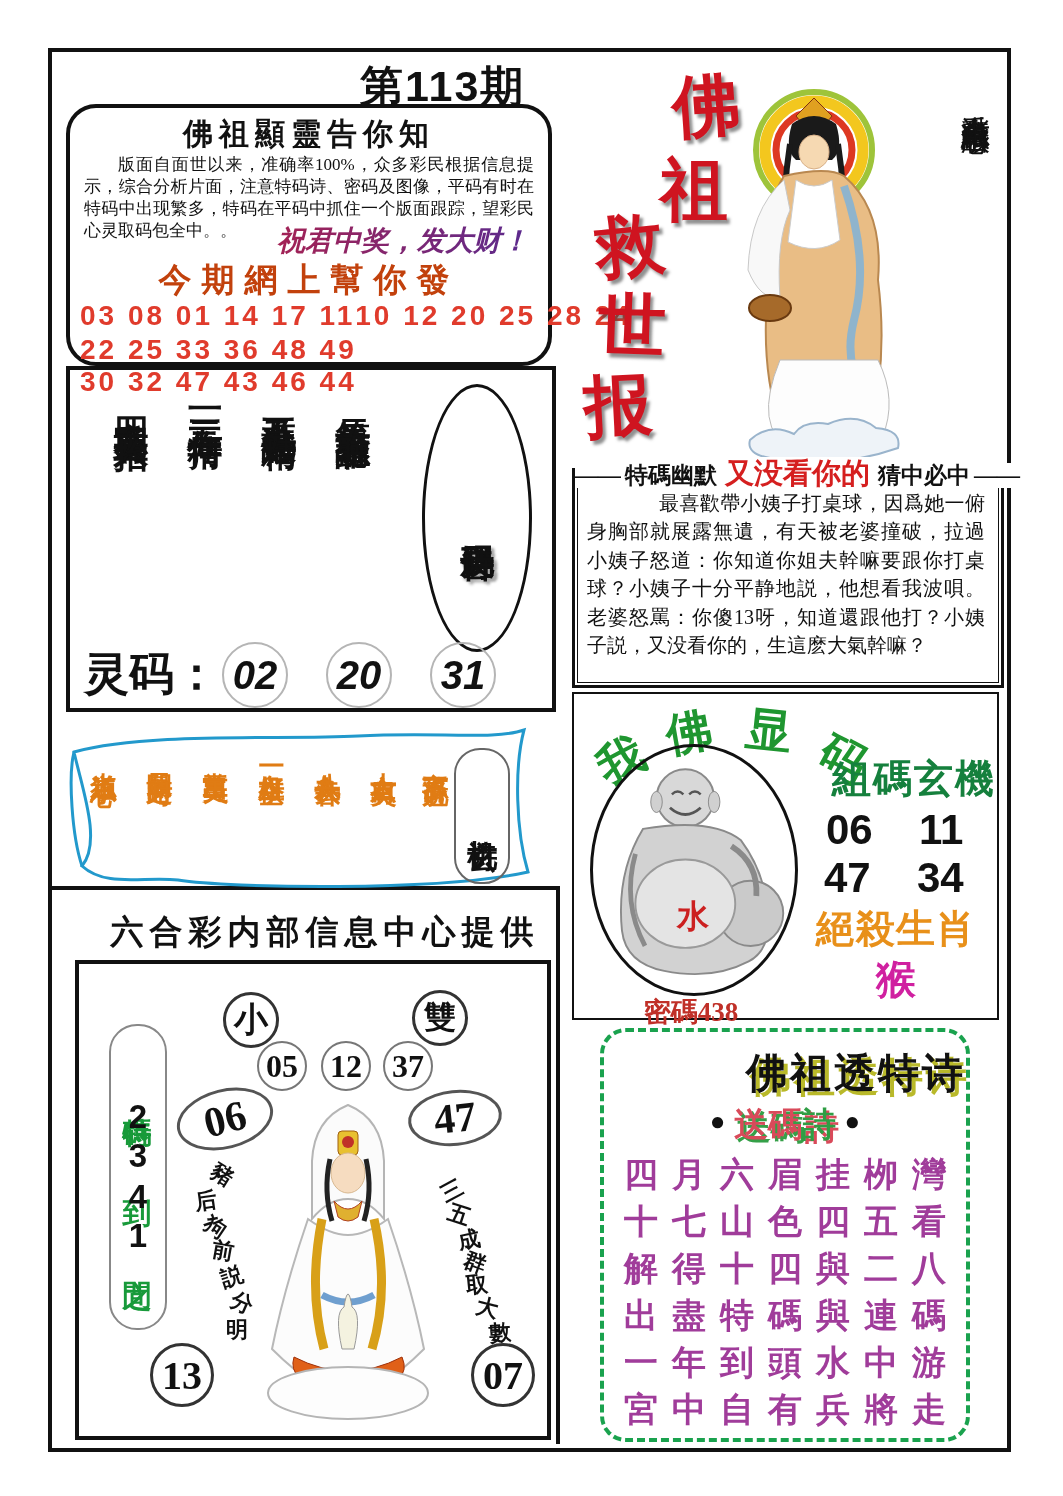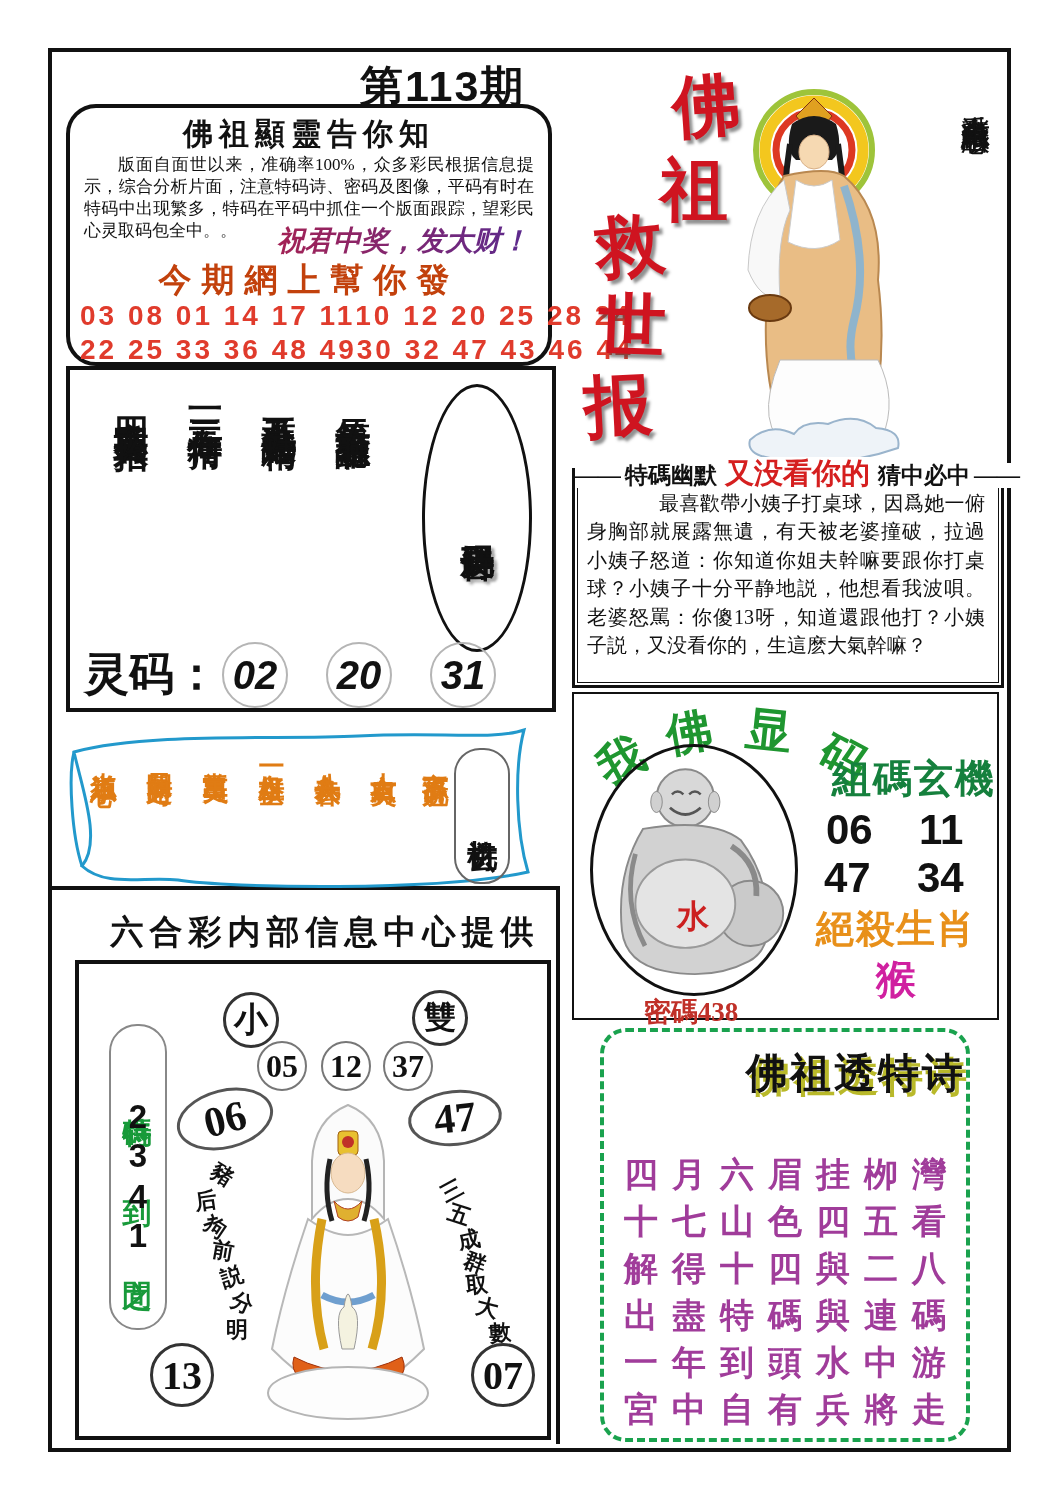--- a/index.html
+++ b/index.html
@@ -22,21 +22,21 @@
                  text-indent:2em;font-weight:500;}
   .announce-wish{left:0;top:114px;width:96%;text-align:right;font-size:28px;font-weight:bold;font-style:italic;
                  background:linear-gradient(90deg,#c41e3a 20%,#5b2a8e 100%);
                  -webkit-background-clip:text;background-clip:text;color:transparent;}
   .announce-slogan{left:0;top:150px;width:100%;text-align:center;font-size:33px;font-weight:bold;
                    color:#c2410c;letter-spacing:10px;}
   .numrow{left:10px;width:458px;display:flex;justify-content:space-between;
           font-family:"Liberation Sans",sans-serif;font-size:28px;font-weight:bold;color:#e03b2c;}
   .numrow span{letter-spacing:3px;white-space:nowrap;}
   .numrow1{top:192px;}
-  .numrow2{top:226px;}
+  .numrow2{top:226px;flex-direction:column;}
   
   .lingma{left:66px;top:366px;width:482px;height:338px;border:4px solid #111;}
   .lingma-col{top:20px;height:262px;font-size:35px;font-weight:bold;letter-spacing:3px;}
   .lingma-oval{left:352px;top:14px;width:104px;height:262px;border:3px solid #111;border-radius:50%;
                display:flex;align-items:center;justify-content:center;}
   .lingma-oval .vtext{font-size:34px;font-weight:bold;text-shadow:3px 3px 3px #aaa;}
   .lingma-label{left:14px;top:274px;font-size:45px;font-weight:bold;}
   .ring{border:2px solid #b5b5b5;border-radius:50%;width:62px;height:62px;display:flex;
         align-items:center;justify-content:center;font-size:40px;font-weight:bold;
         font-family:"Liberation Sans",sans-serif;font-style:italic;}
@@ -277,20 +277,25 @@
     <span class="abs gnum" style="left:252px;top:112px;">06</span>
     <span class="abs gnum" style="left:345px;top:112px;">11</span>
     <span class="abs gnum" style="left:250px;top:160px;">47</span>
     <span class="abs gnum" style="left:343px;top:160px;">34</span>
     <div class="abs kill-title">絕殺生肖</div>
     <div class="abs kill-zodiac">猴</div>
   </div>
 
   <div class="abs toute">
     <div class="abs toute-title">佛祖透特诗</div>
+    <div class="abs toute-sub">
+      <span class="dot">●</span>
+      <span class="r">送碼</span><span class="g">詩</span>
+      <span class="dot">●</span>
+    </div>
     <div class="abs toute-row" style="top:120px;">四月六眉挂栁灣</div>
     <div class="abs toute-row" style="top:167px;">十七山色四五看</div>
     <div class="abs toute-row" style="top:214px;">解得十四與二八</div>
     <div class="abs toute-row" style="top:261px;">出盡特碼與連碼</div>
     <div class="abs toute-row" style="top:308px;">一年到頭水中游</div>
     <div class="abs toute-row" style="top:355px;">宮中自有兵將走</div>
   </div>
 
 </div>
 

